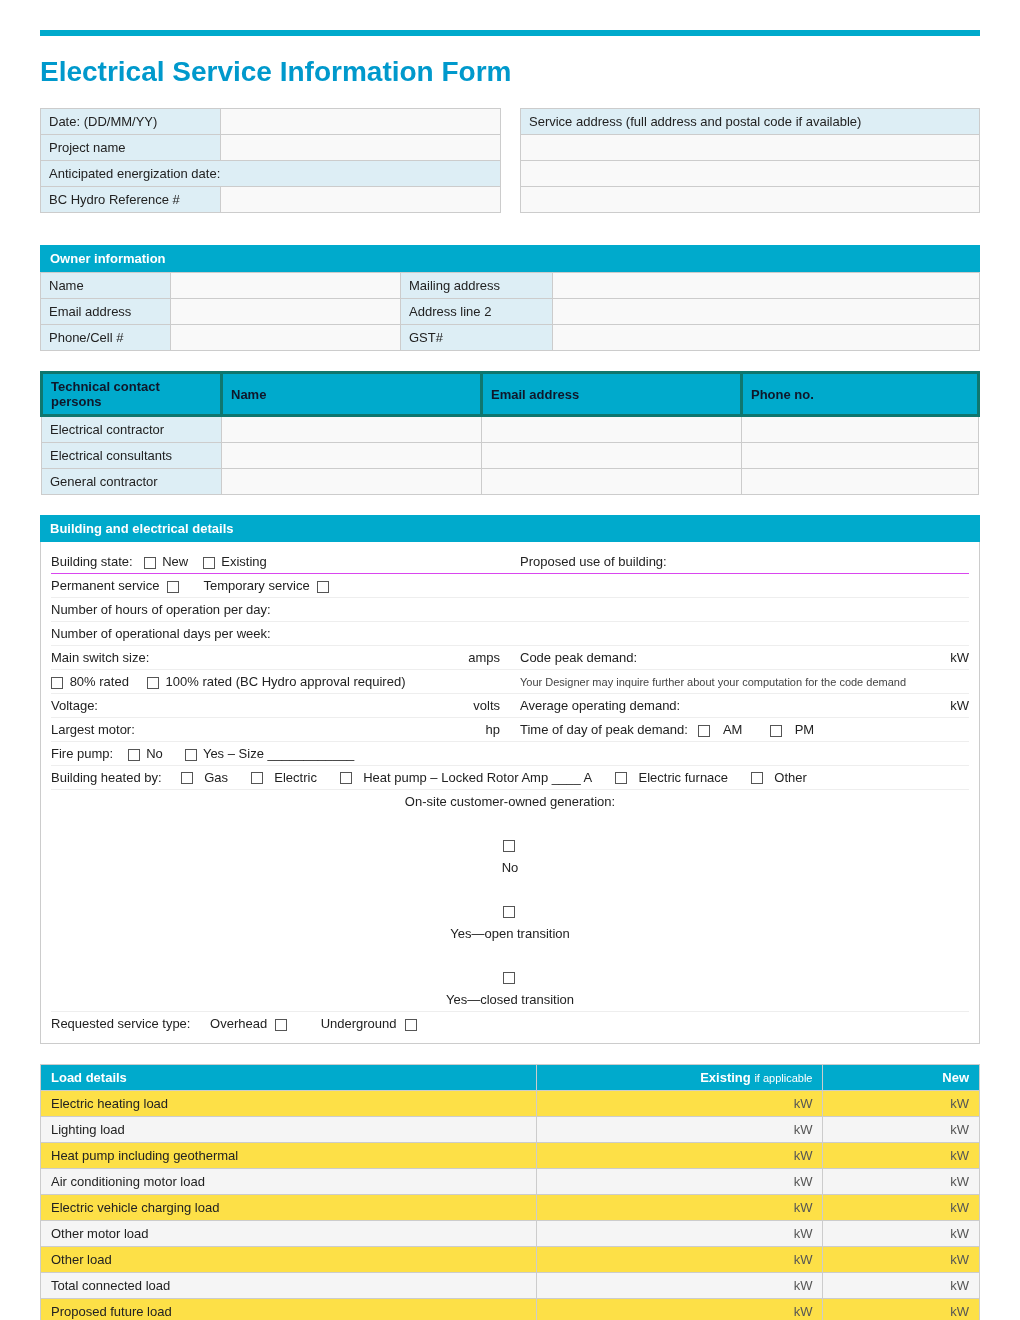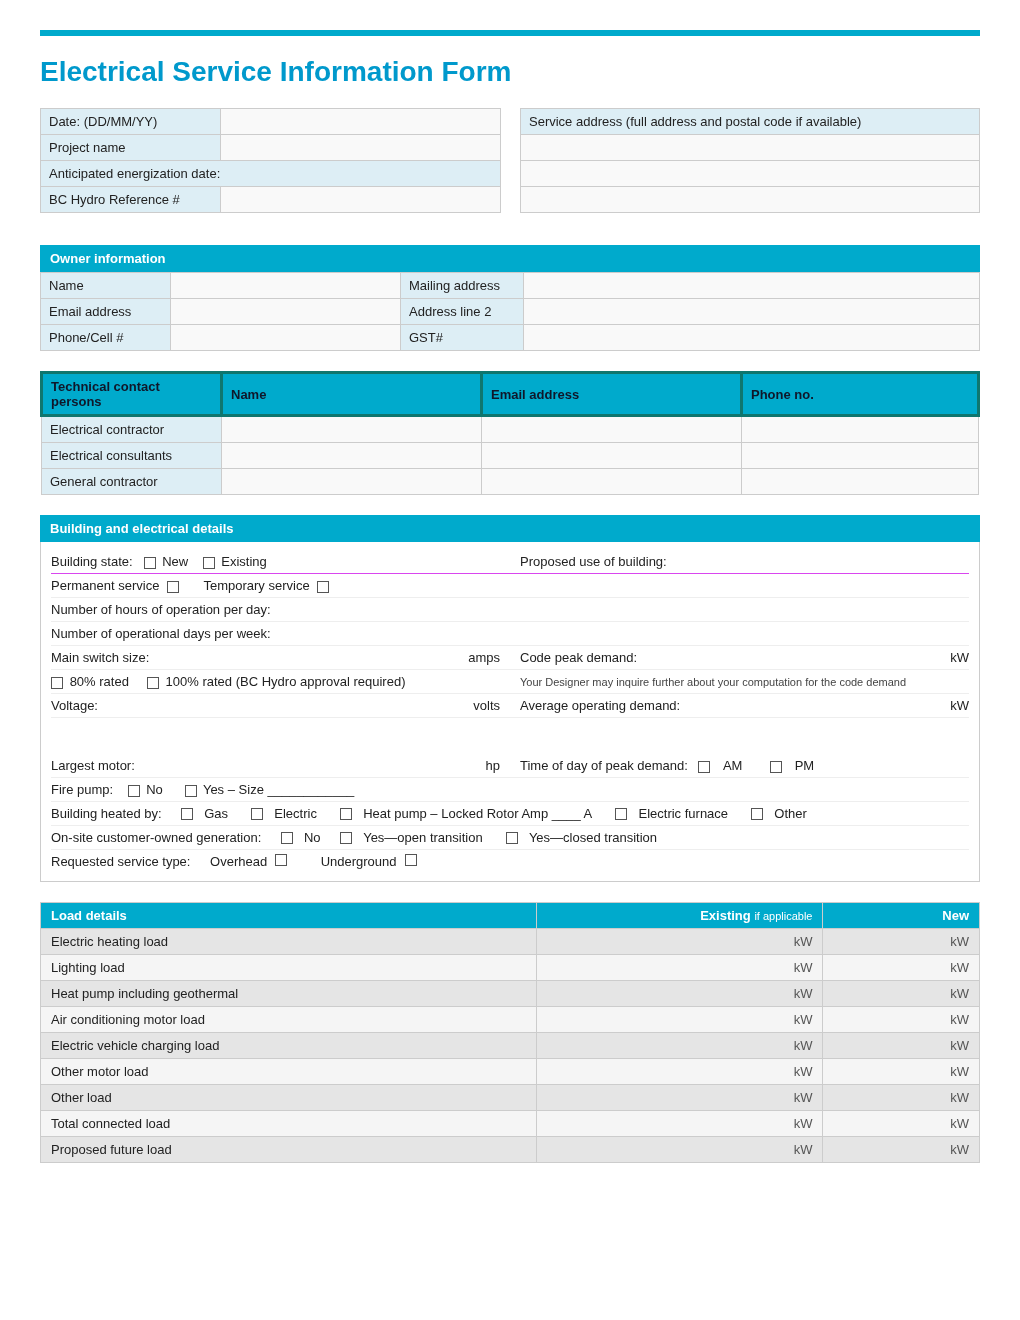--- a/index.html
+++ b/index.html
@@ -102,21 +102,21 @@
     }
     .load-table .load-header {
       background: #00aacc;
       color: #fff;
       font-weight: bold;
     }
     .load-table .odd-row {
       background: #f5f5f5;
     }
     .load-table .even-row {
-      background: #e5e5e5;
+      background: #fde047;
       padding-left: 24px;
     }
     .unit-cell {
       color: #555;
       text-align: right;
       padding-right: 5px;
     }
     .top-bar {
       height: 6px;
       background: #00aacc;
@@ -179,21 +179,21 @@
 </tbody>
   </table>
 
 <div class="section-wrapper">
   <div class="section-header">Owner information</div>
   <table class="form-table">
     <tbody>
         <tr>
       <td class="label-cell" style="width:130px">Name</td>
       <td class="value-cell" style="width:230px"></td>
-      <td class="label-cell" style="width:123px">Mailing address</td>
+      <td class="label-cell" style="width:152px">Mailing address</td>
       <td class="value-cell"></td>
     </tr>
     <tr>
       <td class="label-cell">Email address</td>
       <td class="value-cell"></td>
       <td class="label-cell">Address line 2</td>
       <td class="value-cell"></td>
     </tr>
     <tr>
       <td class="label-cell">Phone/Cell #</td>
@@ -307,21 +307,21 @@
       </div>
       <div style="width:20px;"></div>
       <div style="flex:1; display:flex; align-items:center; gap:6px;">
         <span>Average operating demand:</span>
         <span style="flex:1;"></span>
         <span>kW</span>
       </div>
     </div>
 
     <div style="display:flex; gap:0; padding: 4px 0; border-bottom:1px solid #eee;">
-      <div style="flex:1; display:flex; align-items:center; gap:6px;margin-top:36px;">
+      <div style="flex:1; display:flex; align-items:center; gap:6px;">
         <span>Largest motor:</span>
         <span style="flex:1;"></span>
         <span>hp</span>
       </div>
       <div style="width:20px;"></div>
       <div style="flex:1; display:flex; align-items:flex-end; gap:10px; flex-wrap:wrap;">
         <span>Time of day of peak demand:</span>
         <span class="checkbox-inline"></span>
         <span>AM</span>
         &nbsp;&nbsp;
@@ -352,34 +352,34 @@
       <span class="checkbox-inline"></span>
       <span>Heat pump – Locked Rotor Amp ____ A</span>
       &nbsp;&nbsp;
       <span class="checkbox-inline"></span>
       <span>Electric furnace</span>
       &nbsp;&nbsp;
       <span class="checkbox-inline"></span>
       <span>Other</span>
     </div>
 
-    <div style="padding: 4px 0; border-bottom:1px solid #eee; display:flex; align-items:center; flex-wrap:wrap; gap:8px;">
+    <div style="padding: 4px 0; border-bottom:1px solid #eee; display:flex; align-items:center; flex-wrap:wrap; gap:8px;flex-direction:column;">
       <span>On-site customer-owned generation:</span>
       &nbsp;
       <span class="checkbox-inline"></span>
       <span>No</span>
       &nbsp;
       <span class="checkbox-inline"></span>
       <span>Yes—open transition</span>
       &nbsp;&nbsp;
       <span class="checkbox-inline"></span>
       <span>Yes—closed transition</span>
     </div>
 
-    <div style="padding: 4px 0; display:flex; align-items:flex-start; gap:8px;">
+    <div style="padding: 4px 0; display:flex; align-items:flex-end; gap:8px;">
       <span>Requested service type:</span>
       &nbsp;
       <span>Overhead</span>
       <span class="checkbox-inline"></span>
       &nbsp;&nbsp;&nbsp;&nbsp;
       <span>Underground</span>
       <span class="checkbox-inline"></span>
     </div>
 
   </div>

